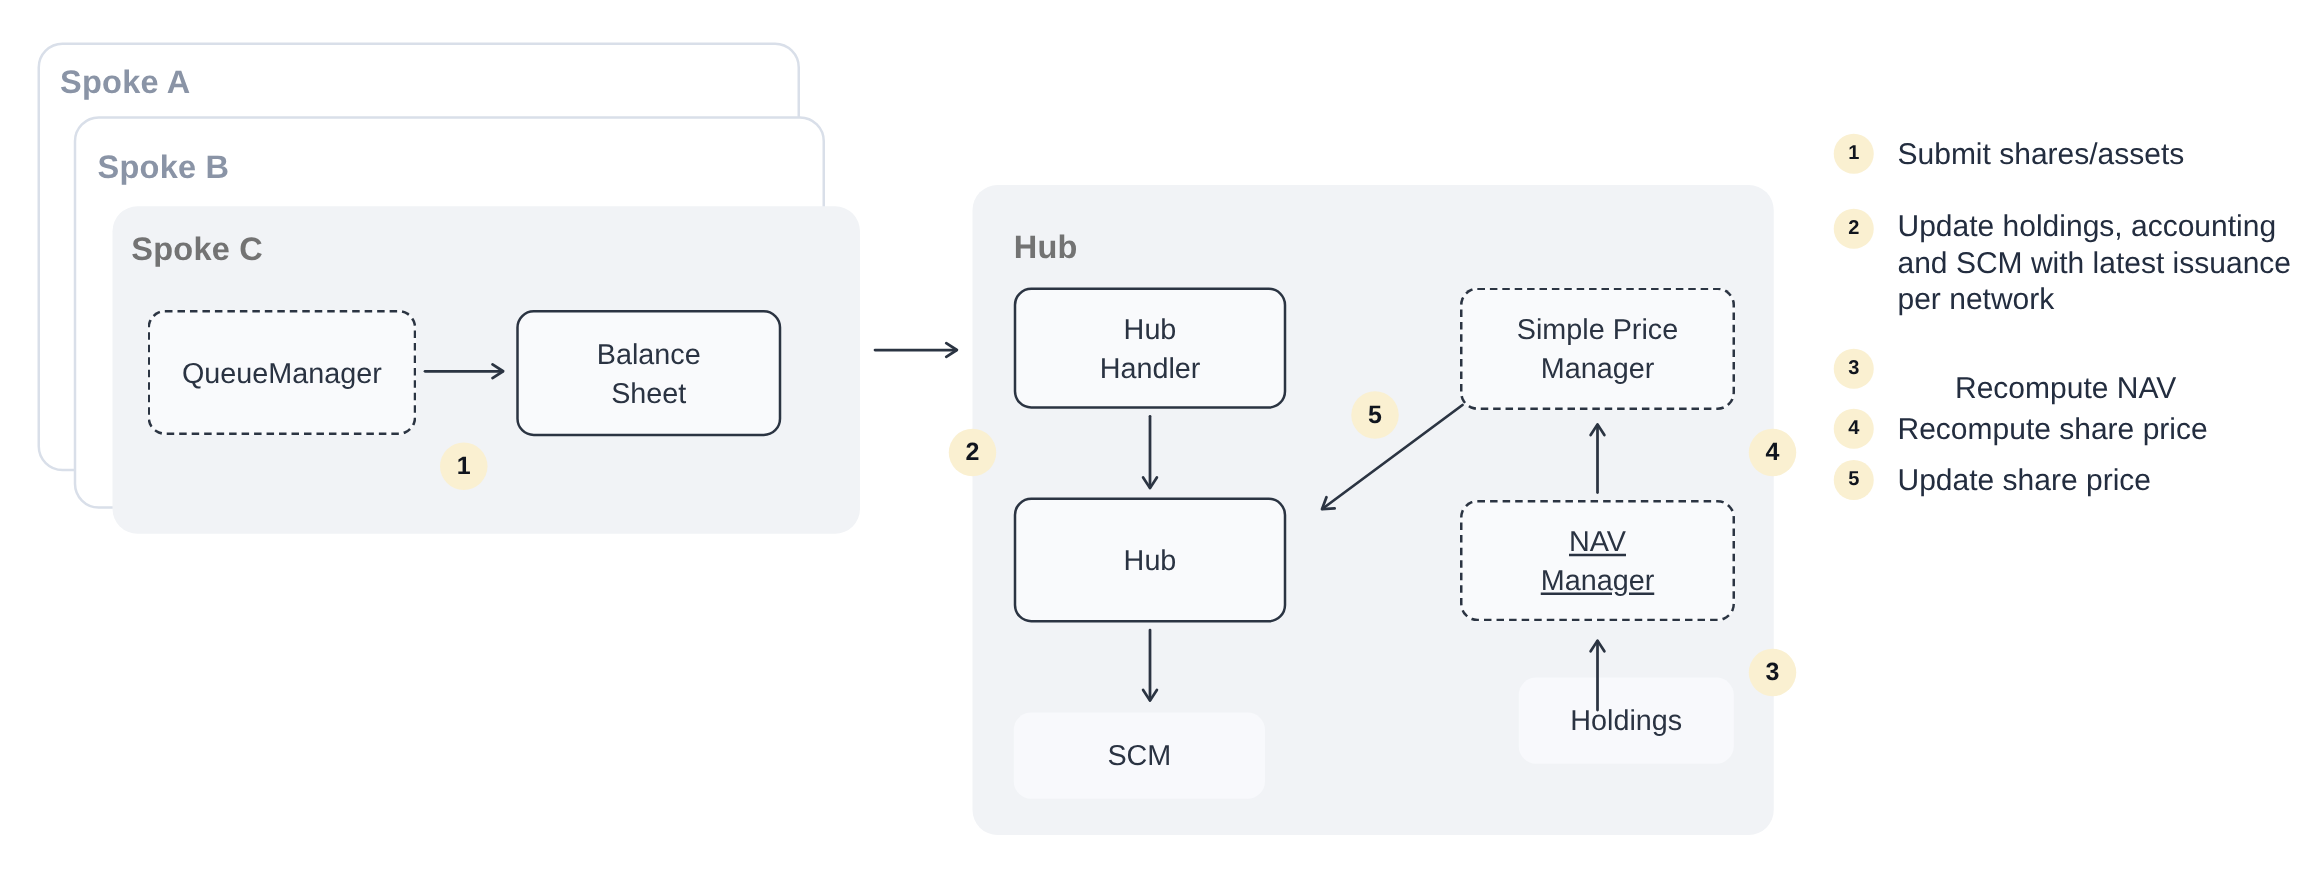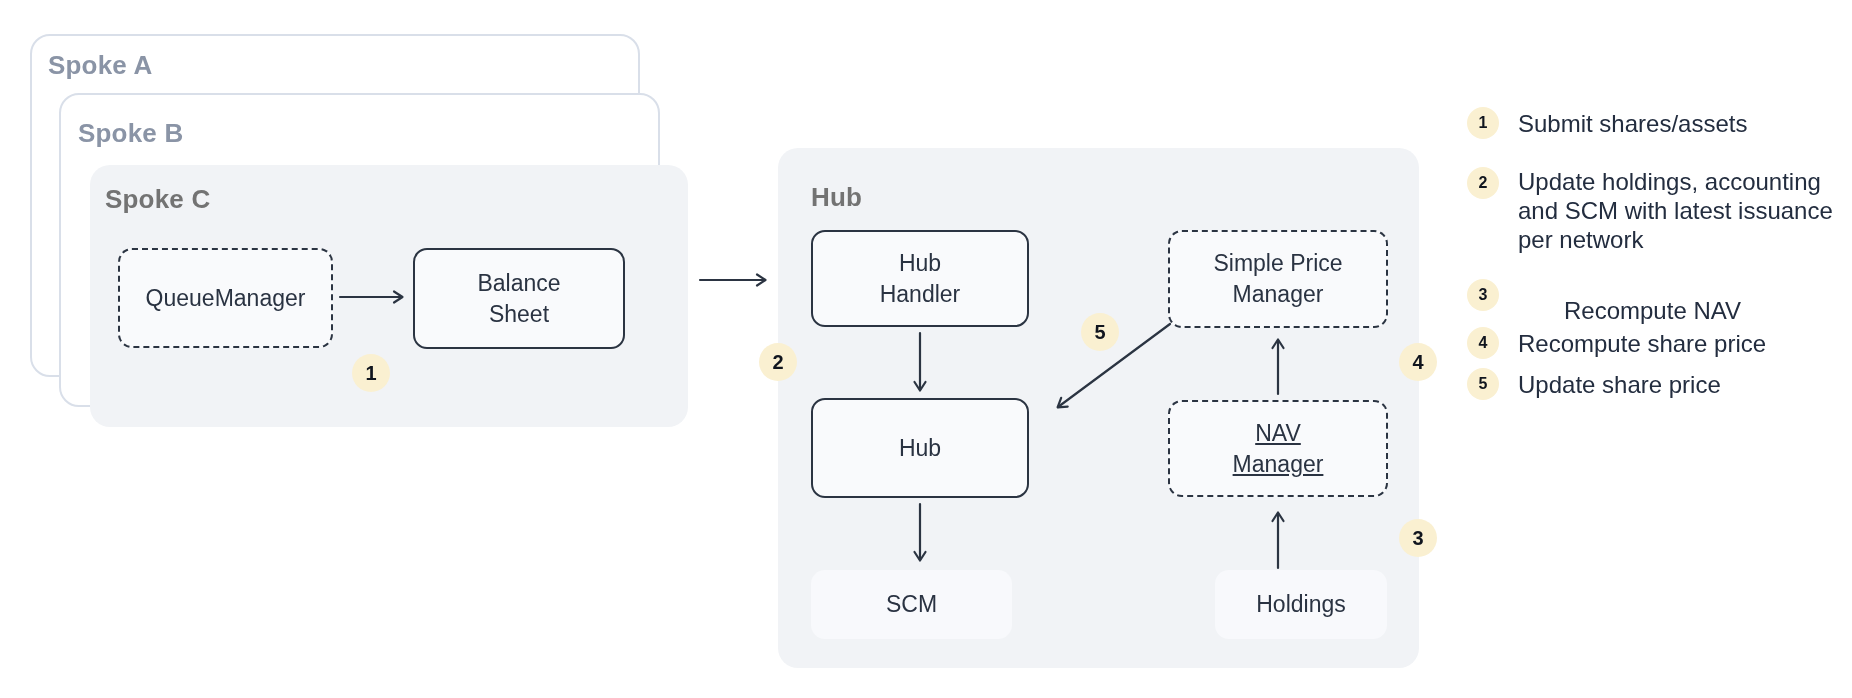--- a/index.html
+++ b/index.html
@@ -109,21 +109,21 @@
   <div class="node dashed" style="left:118px; top:248px; width:215px; height:100px;">QueueManager</div>
 
   <div class="node solid" style="left:811px; top:230px; width:218px; height:97px;">Hub
 Handler</div>
   <div class="node solid" style="left:811px; top:398px; width:218px; height:100px;">Hub</div>
   <div class="node dashed" style="left:1168px; top:230px; width:220px; height:98px;">Simple Price
 Manager</div>
   <div class="node dashed" style="left:1168px; top:400px; width:220px; height:97px;text-decoration:underline;">NAV
 Manager</div>
   <div class="node flat" style="left:811px; top:570px; width:201px; height:69px;">SCM</div>
-  <div class="node flat" style="left:1215px; top:570px; width:172px; height:69px;">Holdings</div>
+  <div class="node flat" style="left:1215px; top:542px; width:172px; height:69px;">Holdings</div>
 
   <svg class="arrows" viewBox="0 0 1852 698">
     <defs>
       <marker id="arrowhead" markerUnits="userSpaceOnUse" markerWidth="16" markerHeight="16" viewBox="0 0 16 16" refX="12" refY="8" orient="auto">
         <path d="M4 2.5 L12.5 8 L4 13.5" fill="none" stroke="#2b3442" stroke-width="2.2" stroke-linecap="round" stroke-linejoin="round"></path>
       </marker>
     </defs>
     <g stroke="#2b3442" stroke-width="2.2" fill="none" stroke-linecap="round">
       <line x1="340" y1="297" x2="402" y2="297" marker-end="url(#arrowhead)"></line>
       <line x1="700" y1="280" x2="765" y2="280" marker-end="url(#arrowhead)"></line>

